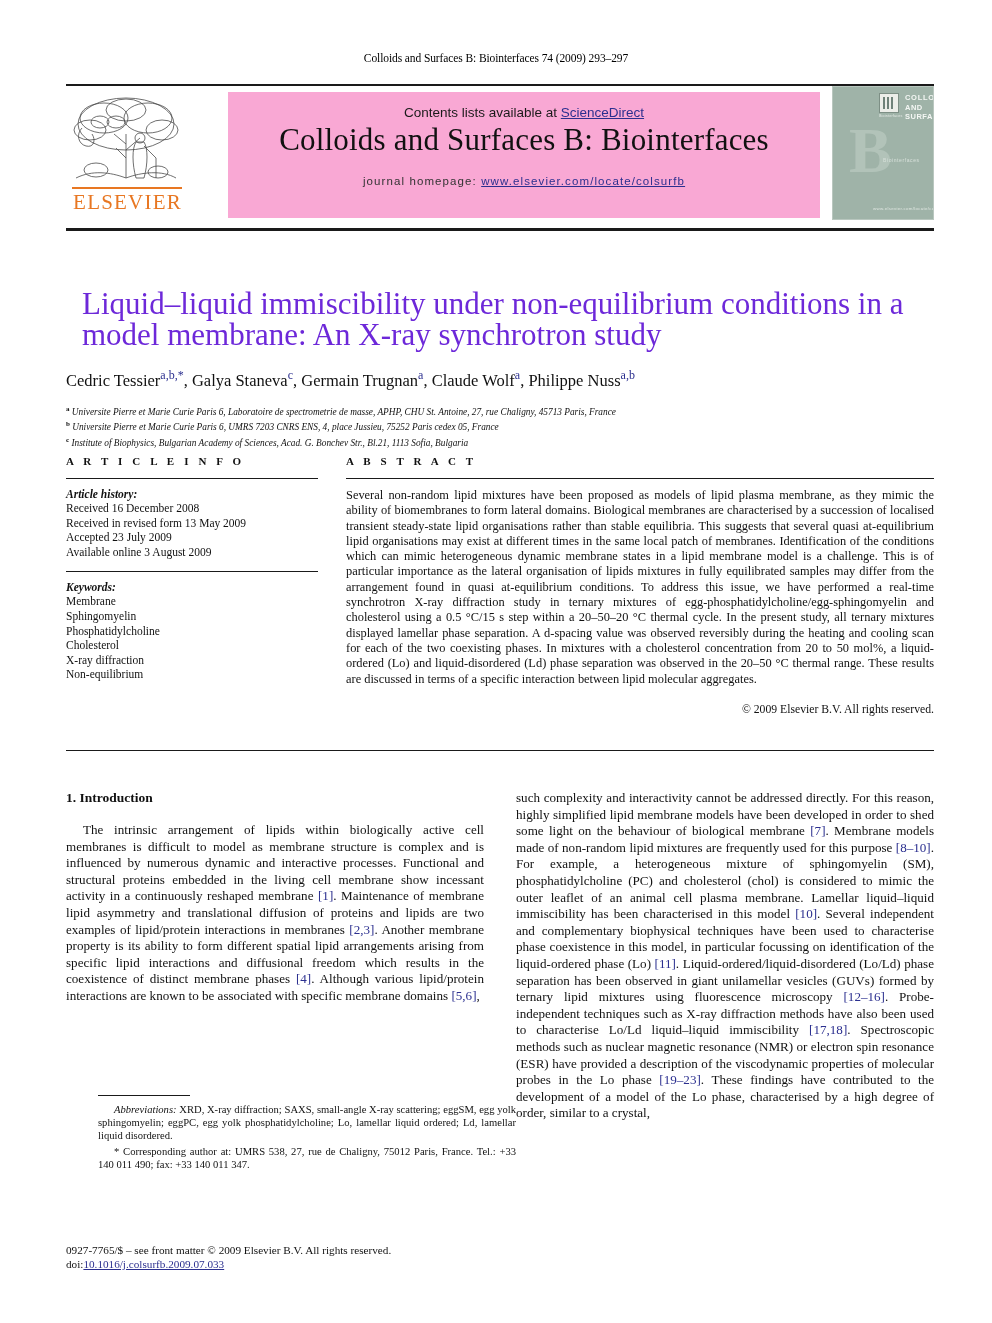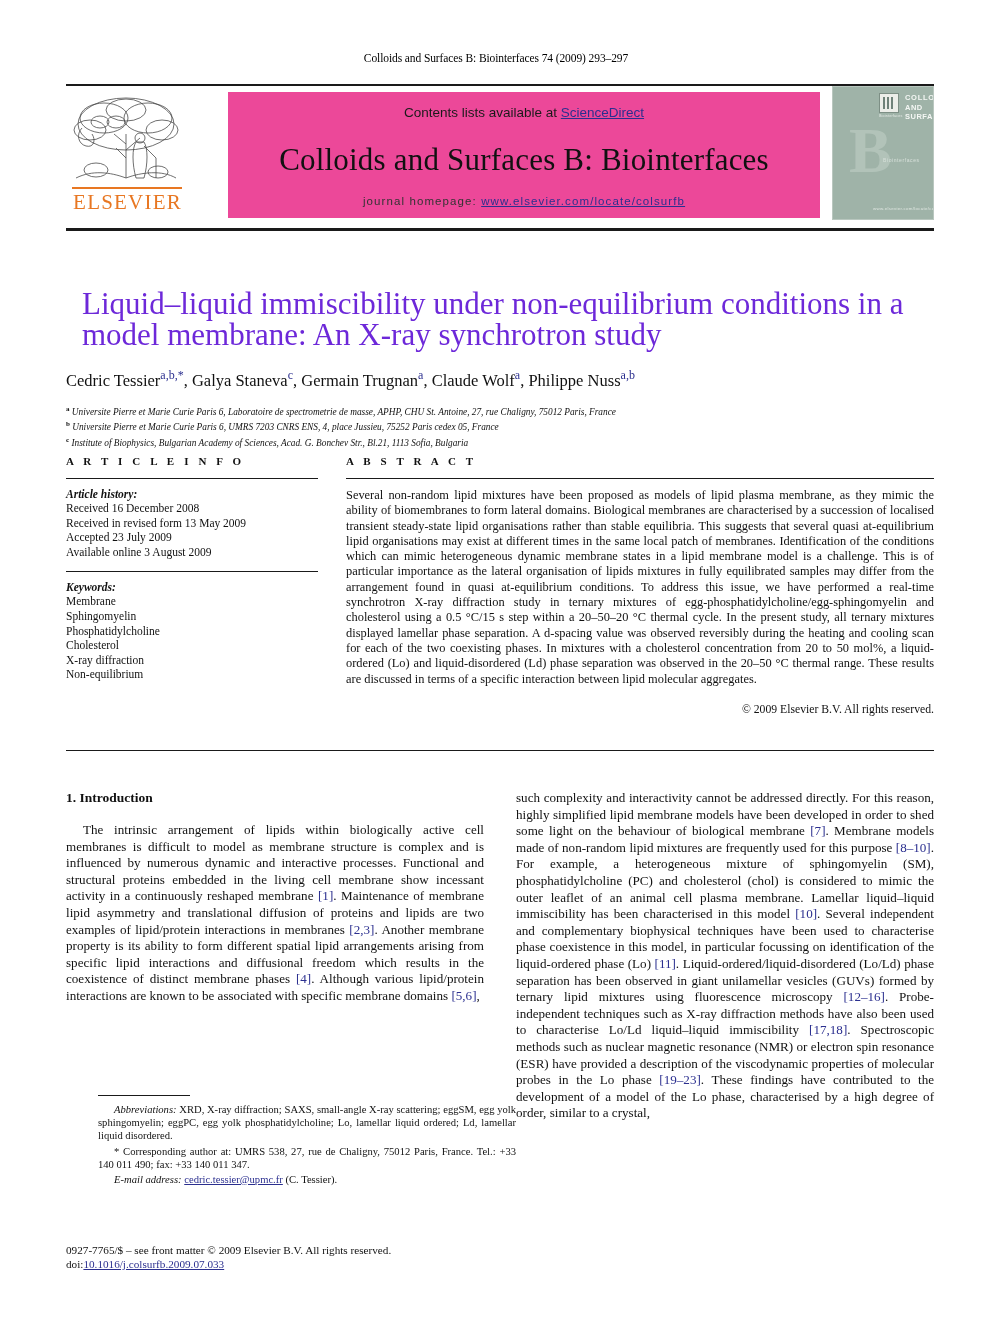--- a/index.html
+++ b/index.html
@@ -83,35 +83,35 @@
     height: 2px;
     background: #E87722;
   }
 
   .journal-band {
     position: absolute;
     left: 162px;
     top: 6px;
     width: 592px;
     height: 126px;
-    background: #ec4899;
+    background: #f9a8d4;
     text-align: center;
   }
   .contents-line {
     margin-top: 13px;
     font-family: "Liberation Sans", sans-serif;
     font-size: 13.5px;
     color: #1a1a1a;
   }
   .sciencedirect {
     color: #2b2f8f;
     font-family: "Liberation Sans", sans-serif;
   }
   .journal-title {
-    margin-top: 22px;
+    margin-top: 2px;
     font-family: "Liberation Serif", serif;
     font-size: 31px;
     color: #111;
     letter-spacing: 0.2px;
   }
   .homepage-line {
     margin-top: 17px;
     font-family: "Liberation Sans", sans-serif;
     font-size: 11.5px;
     letter-spacing: 1.1px;
@@ -463,21 +463,21 @@
     </div>
   </div>
   <div class="masthead-bottomrule"></div>
 
   <div class="title-block">
     <h1 class="paper-title">Liquid–liquid immiscibility under non-equilibrium conditions in a model membrane: An X-ray synchrotron study</h1>
     <div class="authors">Cedric Tessier<sup>a,b,*</sup>, Galya Staneva<sup>c</sup>, Germain Trugnan<sup>a</sup>, Claude Wolf<sup>a</sup>, Philippe Nuss<sup>a,b</sup></div>
     <div class="affils">
       <div class="affil">
         <sup>a</sup>
-        <span>Universite Pierre et Marie Curie Paris 6, Laboratoire de spectrometrie de masse, APHP, CHU St. Antoine, 27, rue Chaligny, 75012 Paris, France</span>
+        <span>Universite Pierre et Marie Curie Paris 6, Laboratoire de spectrometrie de masse, APHP, CHU St. Antoine, 27, rue Chaligny, 45713 Paris, France</span>
       </div>
       <div class="affil">
         <sup>b</sup>
         <span>Universite Pierre et Marie Curie Paris 6, UMRS 7203 CNRS ENS, 4, place Jussieu, 75252 Paris cedex 05, France</span>
       </div>
       <div class="affil">
         <sup>c</sup>
         <span>Institute of Biophysics, Bulgarian Academy of Sciences, Acad. G. Bonchev Str., Bl.21, 1113 Sofia, Bulgaria</span>
       </div>
     </div>
@@ -529,25 +529,20 @@
   <div class="footnotes">
     <div class="fn-rule"></div>
     <p class="fn fn-indent">
       <span class="it">Abbreviations:</span>
       <span>XRD, X-ray diffraction; SAXS, small-angle X-ray scattering; eggSM, egg yolk sphingomyelin; eggPC, egg yolk phosphatidylcholine; Lo, lamellar liquid ordered; Ld, lamellar liquid disordered.</span>
     </p>
     <p class="fn fn-indent">
       <span>*</span>
       <span>Corresponding author at: UMRS 538, 27, rue de Chaligny, 75012 Paris, France. Tel.: +33 140 011 490; fax: +33 140 011 347.</span>
     </p>
-    <p class="fn fn-indent">
-      <span class="it">E-mail address:</span>
-      <a class="mail" href="#">cedric.tessier@upmc.fr</a>
-      <span>(C. Tessier).</span>
-    </p>
   </div>
 
   <div class="imprint">
     <div>0927-7765/$ – see front matter © 2009 Elsevier B.V. All rights reserved.</div>
     <div>
       <span>doi:</span><a class="doi-link" href="#">10.1016/j.colsurfb.2009.07.033</a>
     </div>
   </div>
 
 </div>

